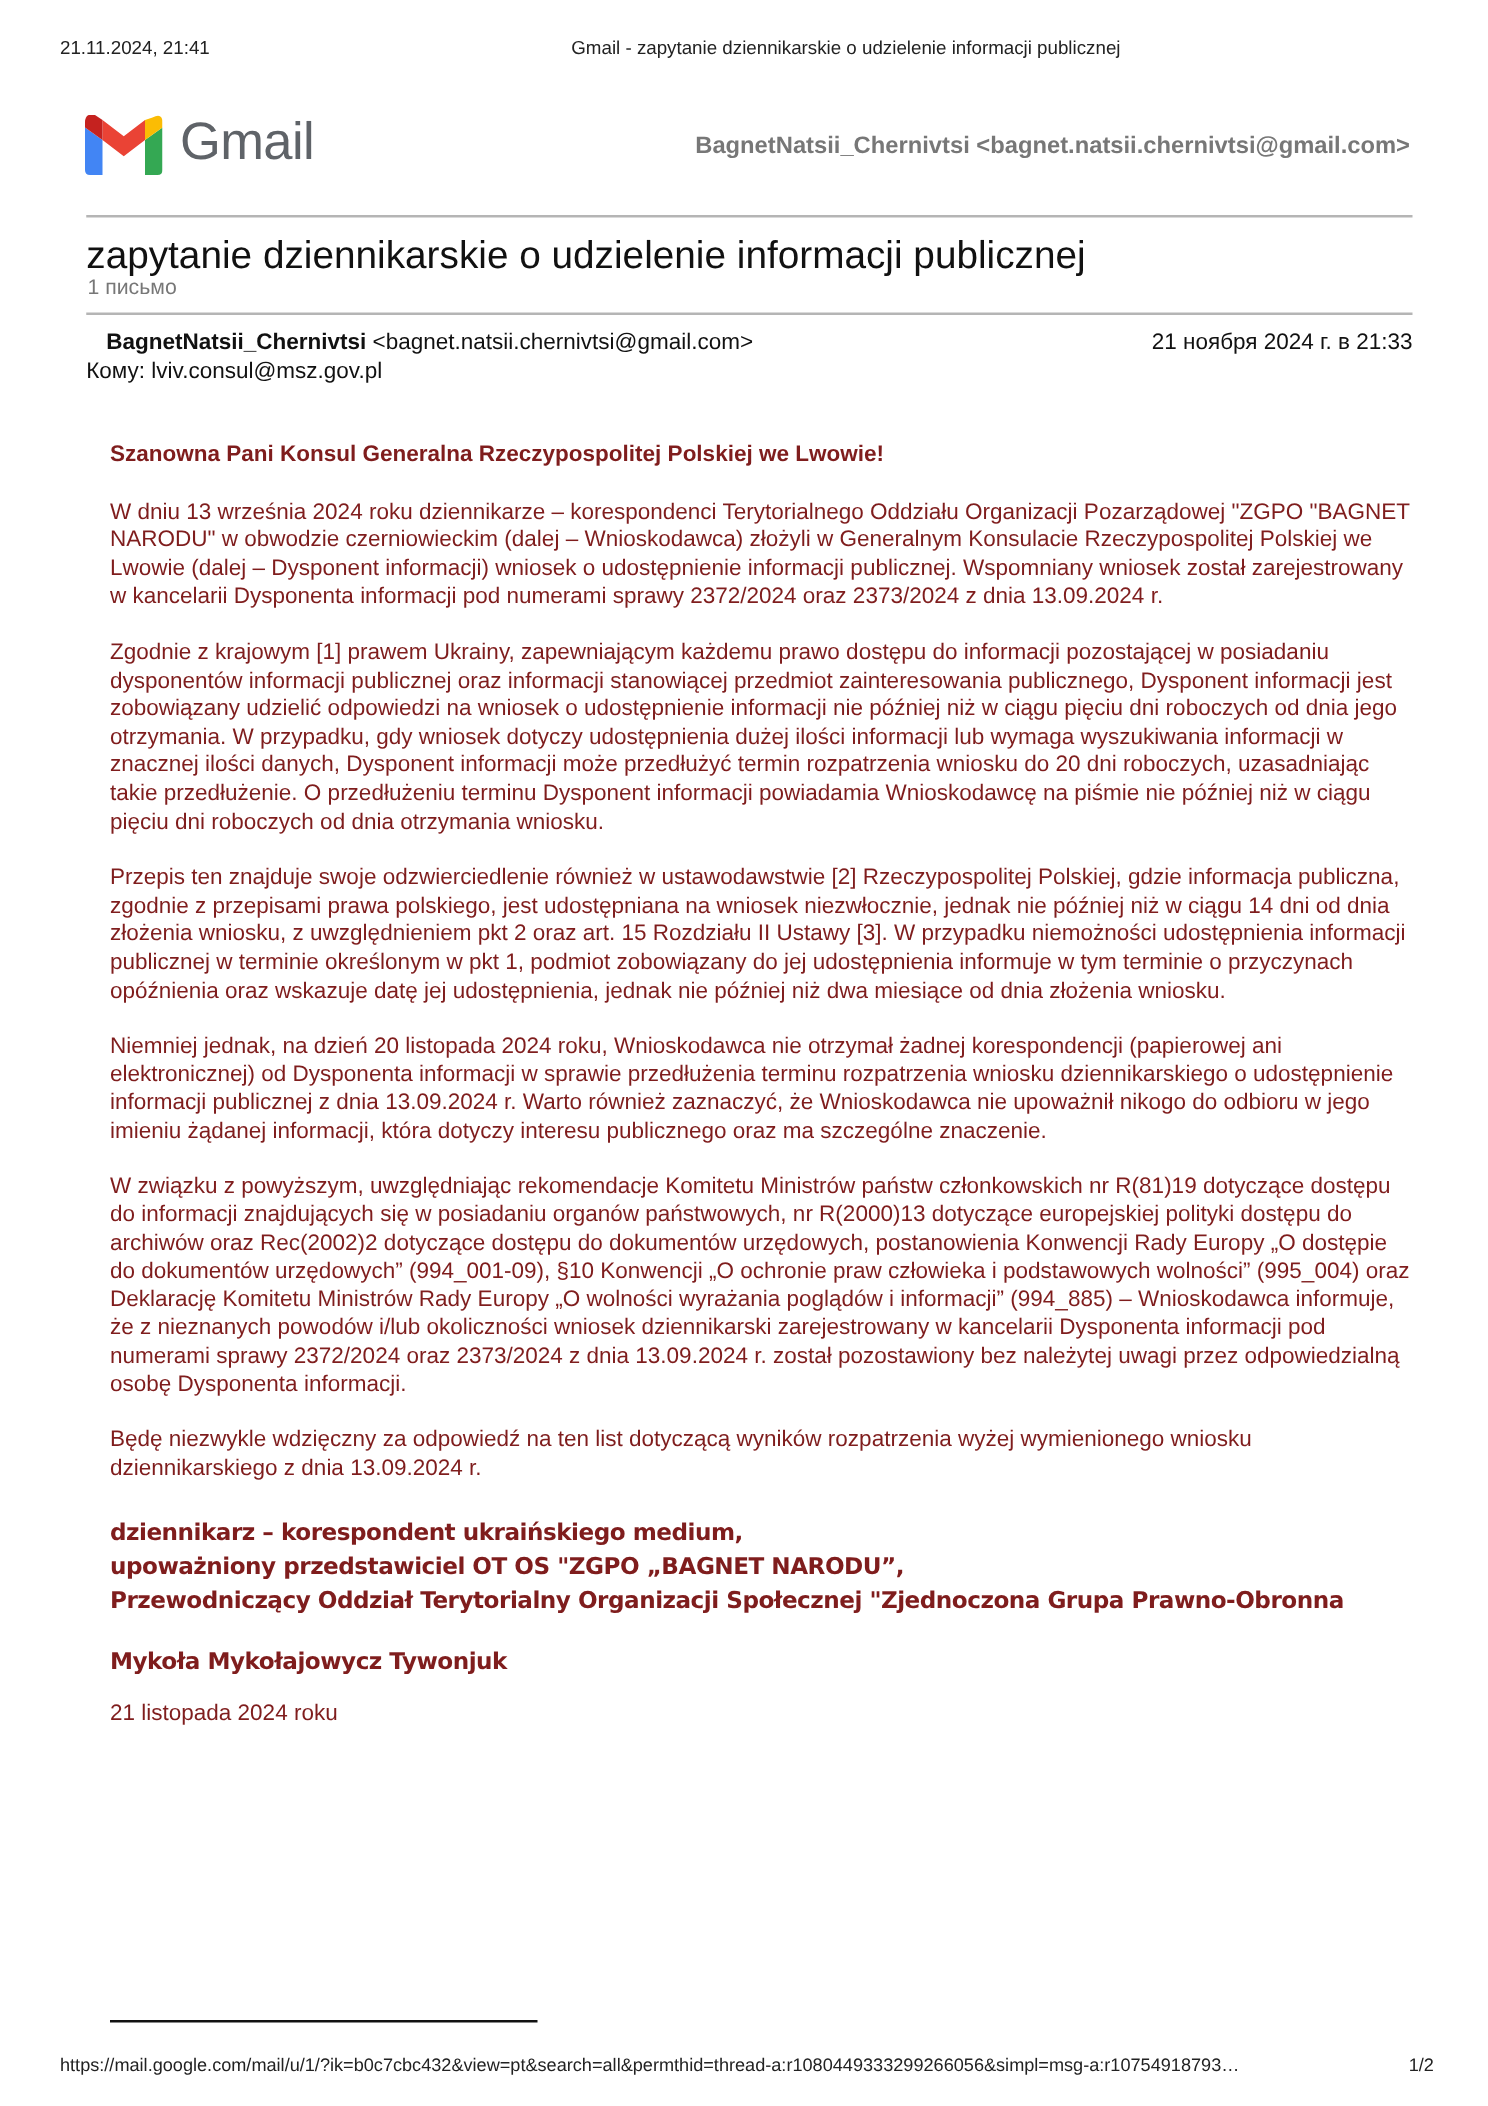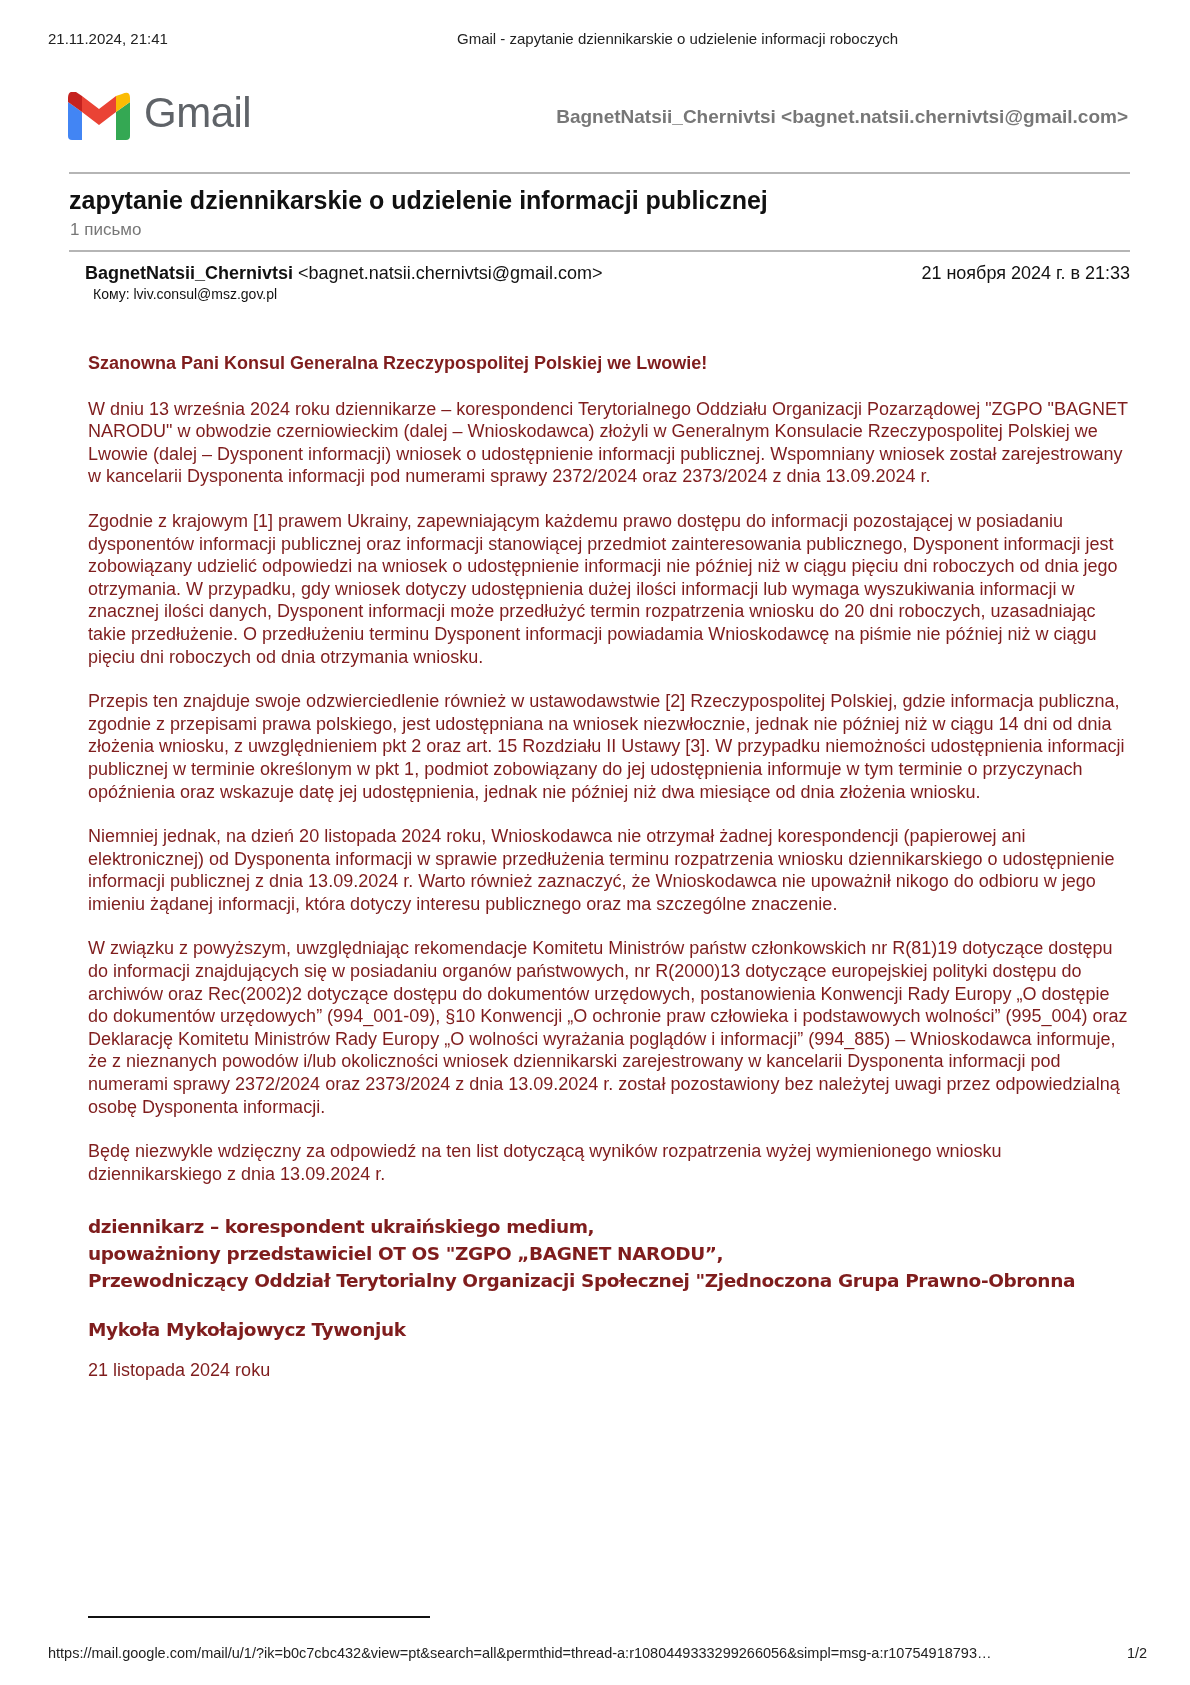--- a/index.html
+++ b/index.html
@@ -22,28 +22,28 @@
     }
     .account {
       position: absolute; right: 0; top: 18px; font-size: 19px; font-weight: bold; color: #777;
     }
 
     .rule { position: absolute; left: 69px; width: 1061px; height: 2px; background: #b5b5b5; }
     .rule.r1 { top: 172px; }
     .rule.r2 { top: 250px; }
 
     .subject {
-      position: absolute; left: 69px; top: 186px; font-size: 25px; font-weight: bold; color: #111;
+      position: absolute; left: 69px; top: 186px; font-size: 31px; font-weight: normal; color: #111;
     }
     .count { position: absolute; left: 70px; top: 220px; font-size: 17px; color: #777; }
 
     .sender-row { position: absolute; left: 69px; top: 263px; width: 1061px; font-size: 18px; }
     .sender-name { font-weight: bold; margin-left: 16px; }
     .sent-date { position: absolute; right: 0; top: 0; }
-    .to-row { position: absolute; left: 69px; top: 286px; font-size: 14px; margin-left: 24px; }
+    .to-row { position: absolute; left: 69px; top: 286px; font-size: 18px; }
 
     .body {
       position: absolute; left: 88px; top: 352px; width: 1040px;
       font-size: 18px; line-height: 22.6px; color: #7f1d1d;
     }
     .body p { margin: 0 0 22px 0; }
     .body .greeting { font-weight: bold; margin-bottom: 23px; }
     .sig {
       font-family: "DejaVu Sans", sans-serif; font-weight: bold; font-size: 18.5px;
       line-height: 27px; margin: 28px 0 0 0; letter-spacing: -0.4px;
@@ -58,21 +58,21 @@
       position: absolute; top: 1645px; left: 0; width: 1190px; font-size: 14.5px; color: #222;
     }
     .print-footer .url { position: absolute; left: 48px; top: 0; }
     .print-footer .page { position: absolute; left: 1127px; top: 0; }
   </style>
 </head>
 <body>
 
 <div class="print-header">
   <span class="ts">21.11.2024, 21:41</span>
-  <span class="ttl">Gmail - zapytanie dziennikarskie o udzielenie informacji roboczych</span>
+  <span class="ttl">Gmail - zapytanie dziennikarskie o udzielenie informacji publicznej</span>
 </div>
 
 <div class="brand-row">
   <span class="logo">
     <svg width="62" height="48" viewBox="0 0 62 48">
       <path d="M4 48 H14 V20 L0 10 V44 Q0 48 4 48 Z" fill="#4285f4"></path>
       <path d="M48 48 H58 Q62 48 62 44 V10 L48 20 Z" fill="#34a853"></path>
       <path d="M48 4 V20 L62 10 V6 Q62 -2 54 2 Z" fill="#fbbc04"></path>
       <path d="M14 20 V4 L31 17 L48 4 V20 L31 33 Z" fill="#ea4335"></path>
       <path d="M0 6 V10 L14 20 V4 L8 0 Q0 -2 0 6 Z" fill="#c5221f"></path>

